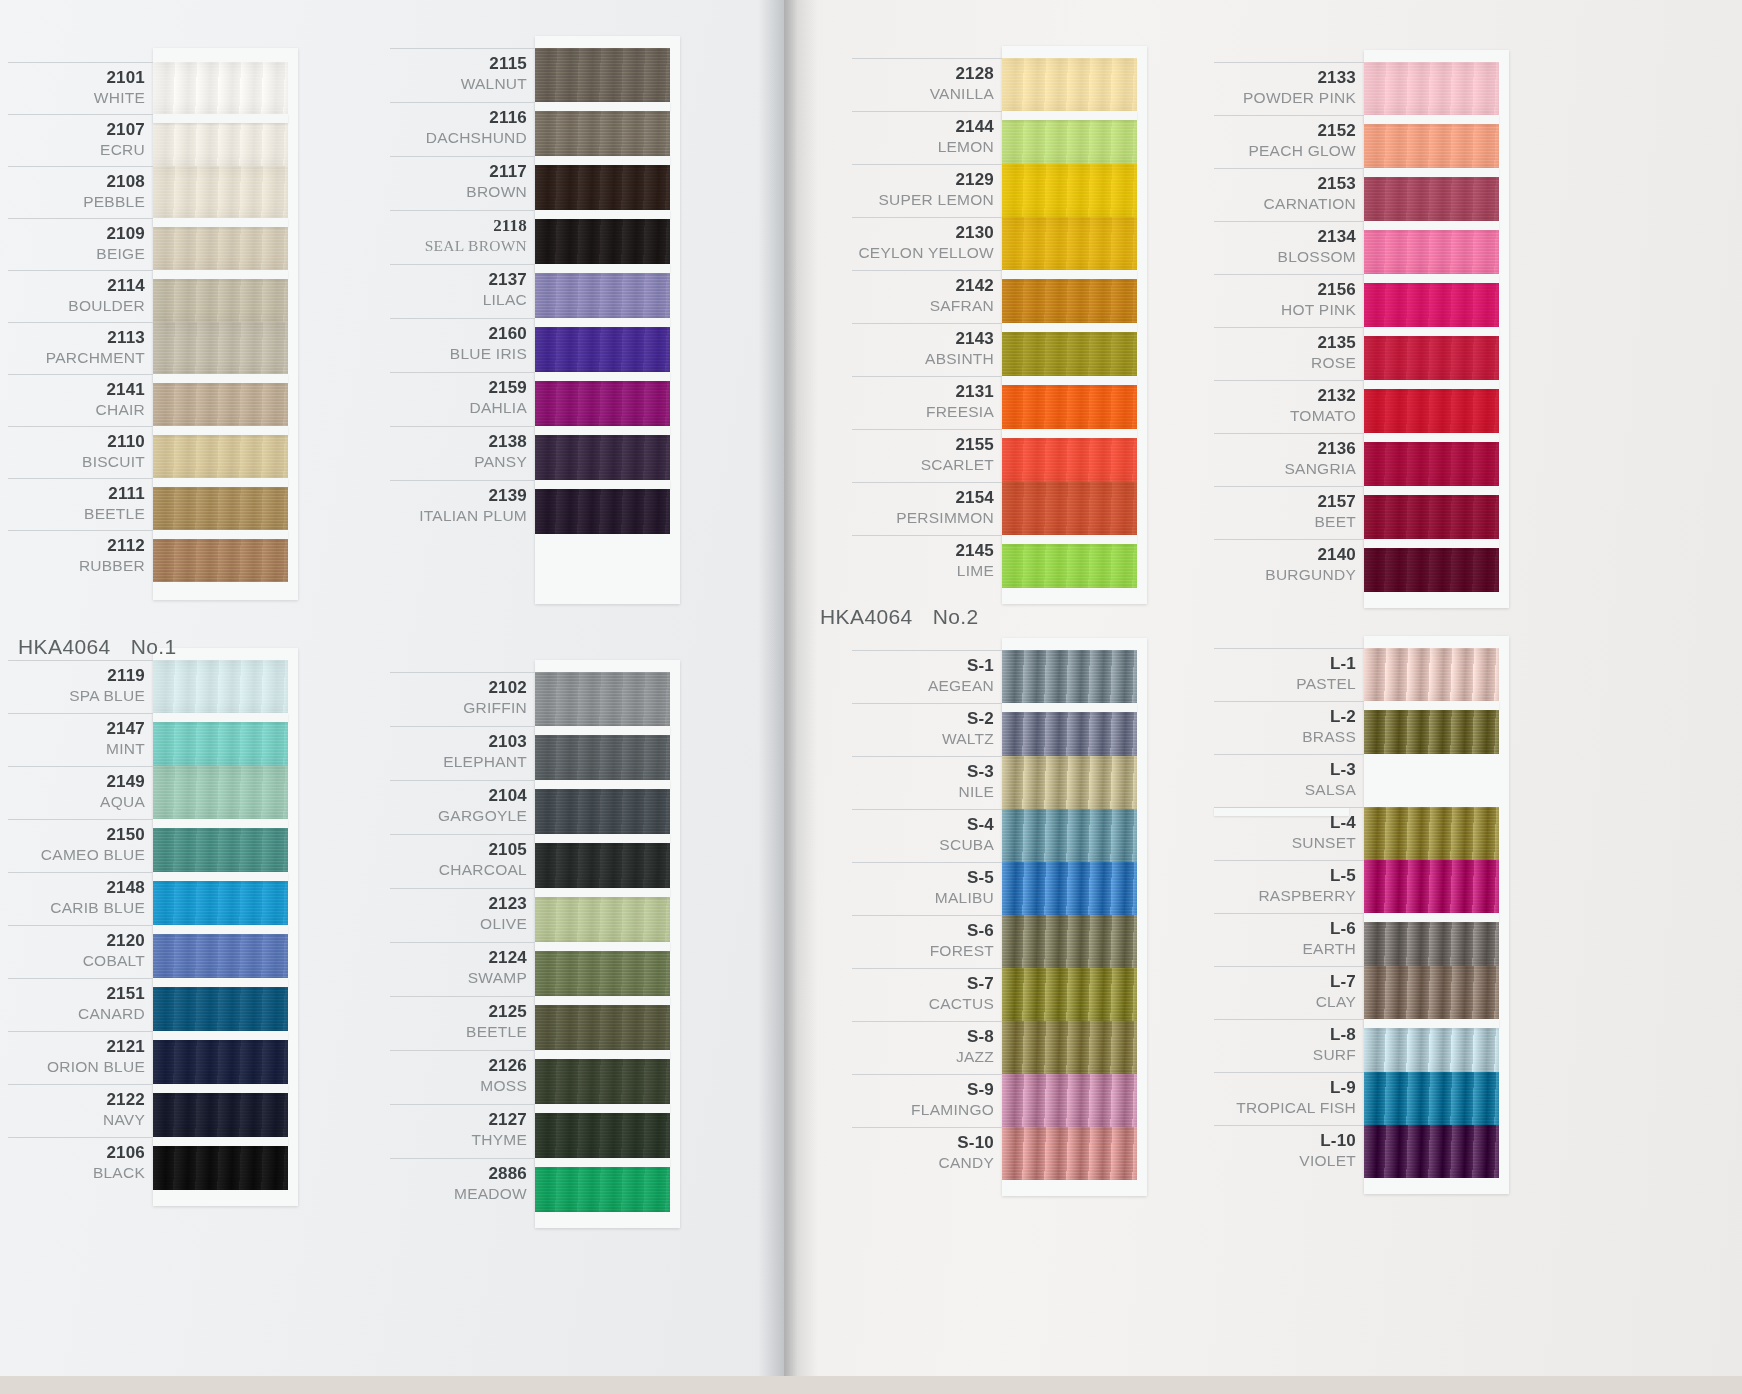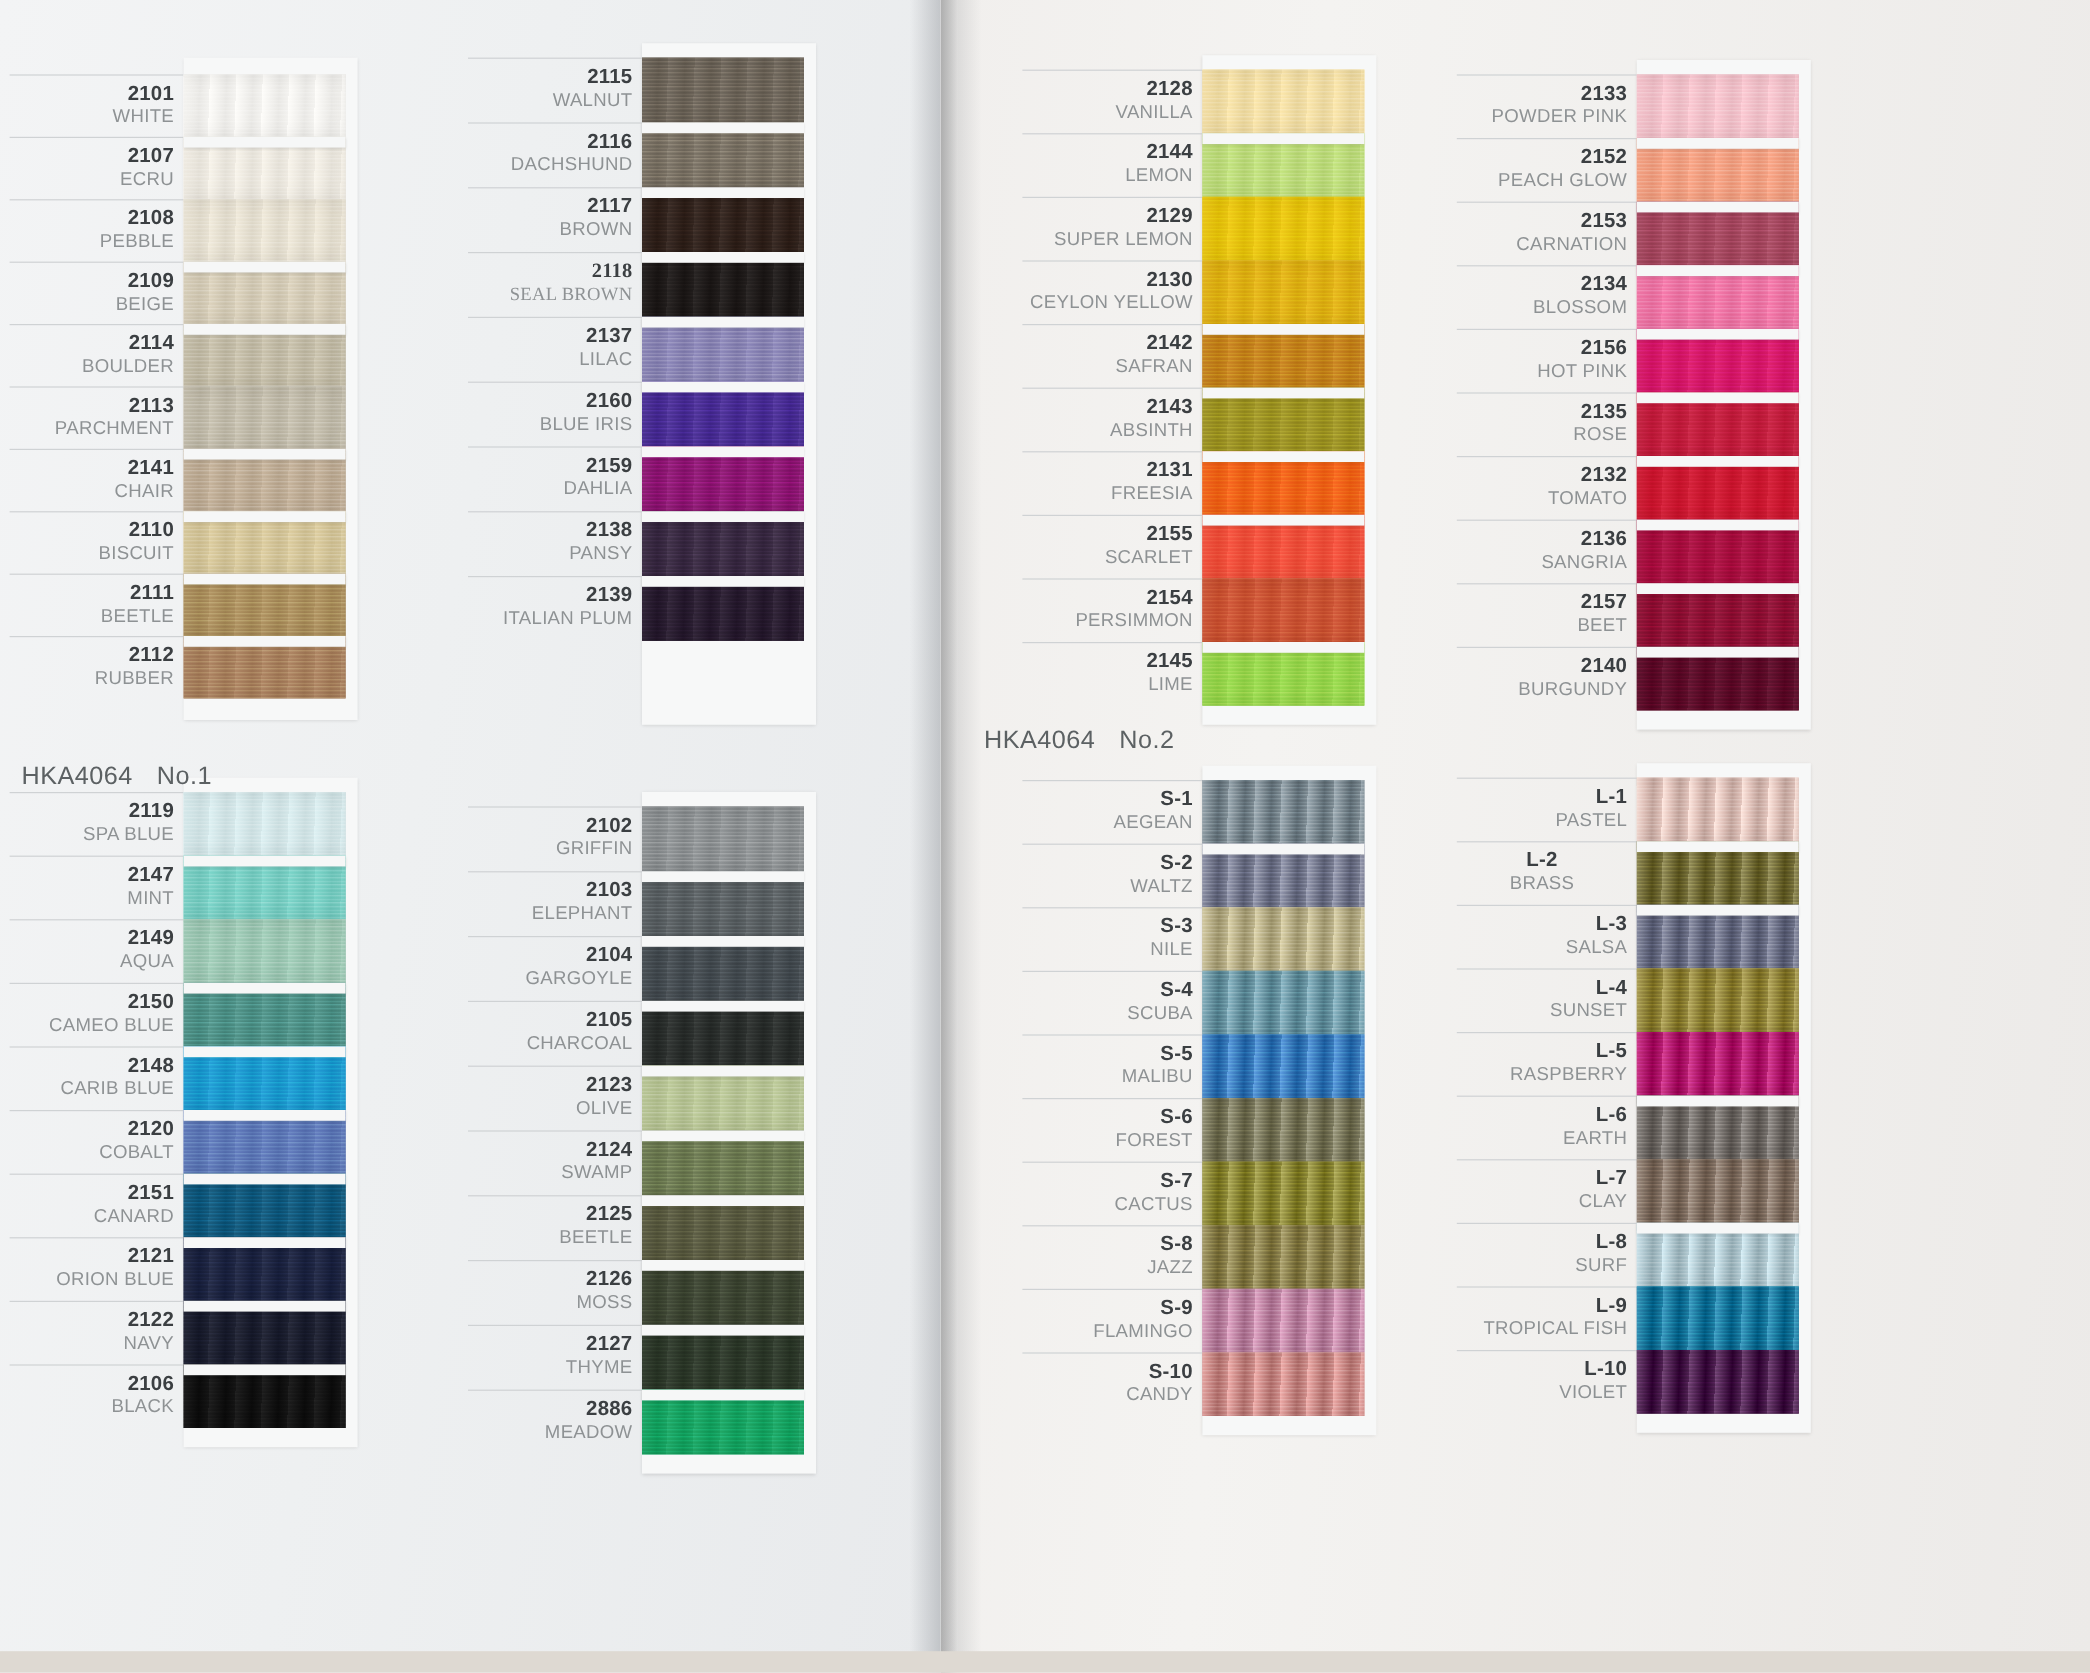--- a/index.html
+++ b/index.html
@@ -852,30 +852,30 @@
           <div class="row" style="height: 53px;">
             <div class="label-cell" style="width: 150px;">
               <span class="code">L-1</span>
               <span class="name">PASTEL</span>
             </div>
             <div class="swatch-cell" style="width: 135px;">
               <div class="swatch" style="background-color: rgb(227, 197, 189); background-image: repeating-linear-gradient(92deg, rgb(255, 231, 223) 0px, rgb(227, 197, 189) 7px, rgb(193, 163, 155) 14px, rgb(227, 197, 189) 22px);"></div>
             </div>
           </div>
           <div class="row" style="height: 53px;">
-            <div class="label-cell" style="width: 150px; text-align: center;">
+            <div class="label-cell" style="width: 150px;">
               <span class="code">L-2</span>
               <span class="name">BRASS</span>
             </div>
             <div class="swatch-cell" style="width: 135px;">
               <div class="swatch" style="background-color: rgb(118, 112, 60); background-image: repeating-linear-gradient(92deg, rgb(152, 146, 94) 0px, rgb(118, 112, 60) 7px, rgb(84, 78, 26) 14px, rgb(118, 112, 60) 22px);"></div>
               <div class="gap" style="top: 0px; height: 9px;"></div>
             </div>
           </div>
-          <div class="row" style="height: 53px;">
+          <div class="row" style="height: 53px; flex-direction: column;">
             <div class="label-cell" style="width: 150px;">
               <span class="code">L-3</span>
               <span class="name">SALSA</span>
             </div>
             <div class="swatch-cell" style="width: 135px;">
               <div class="swatch" style="background-color: rgb(111, 115, 137); background-image: repeating-linear-gradient(92deg, rgb(145, 149, 171) 0px, rgb(111, 115, 137) 7px, rgb(77, 81, 103) 14px, rgb(111, 115, 137) 22px);"></div>
               <div class="gap" style="top: 0px; height: 9px;"></div>
             </div>
           </div>
           <div class="row" style="height: 53px;">

